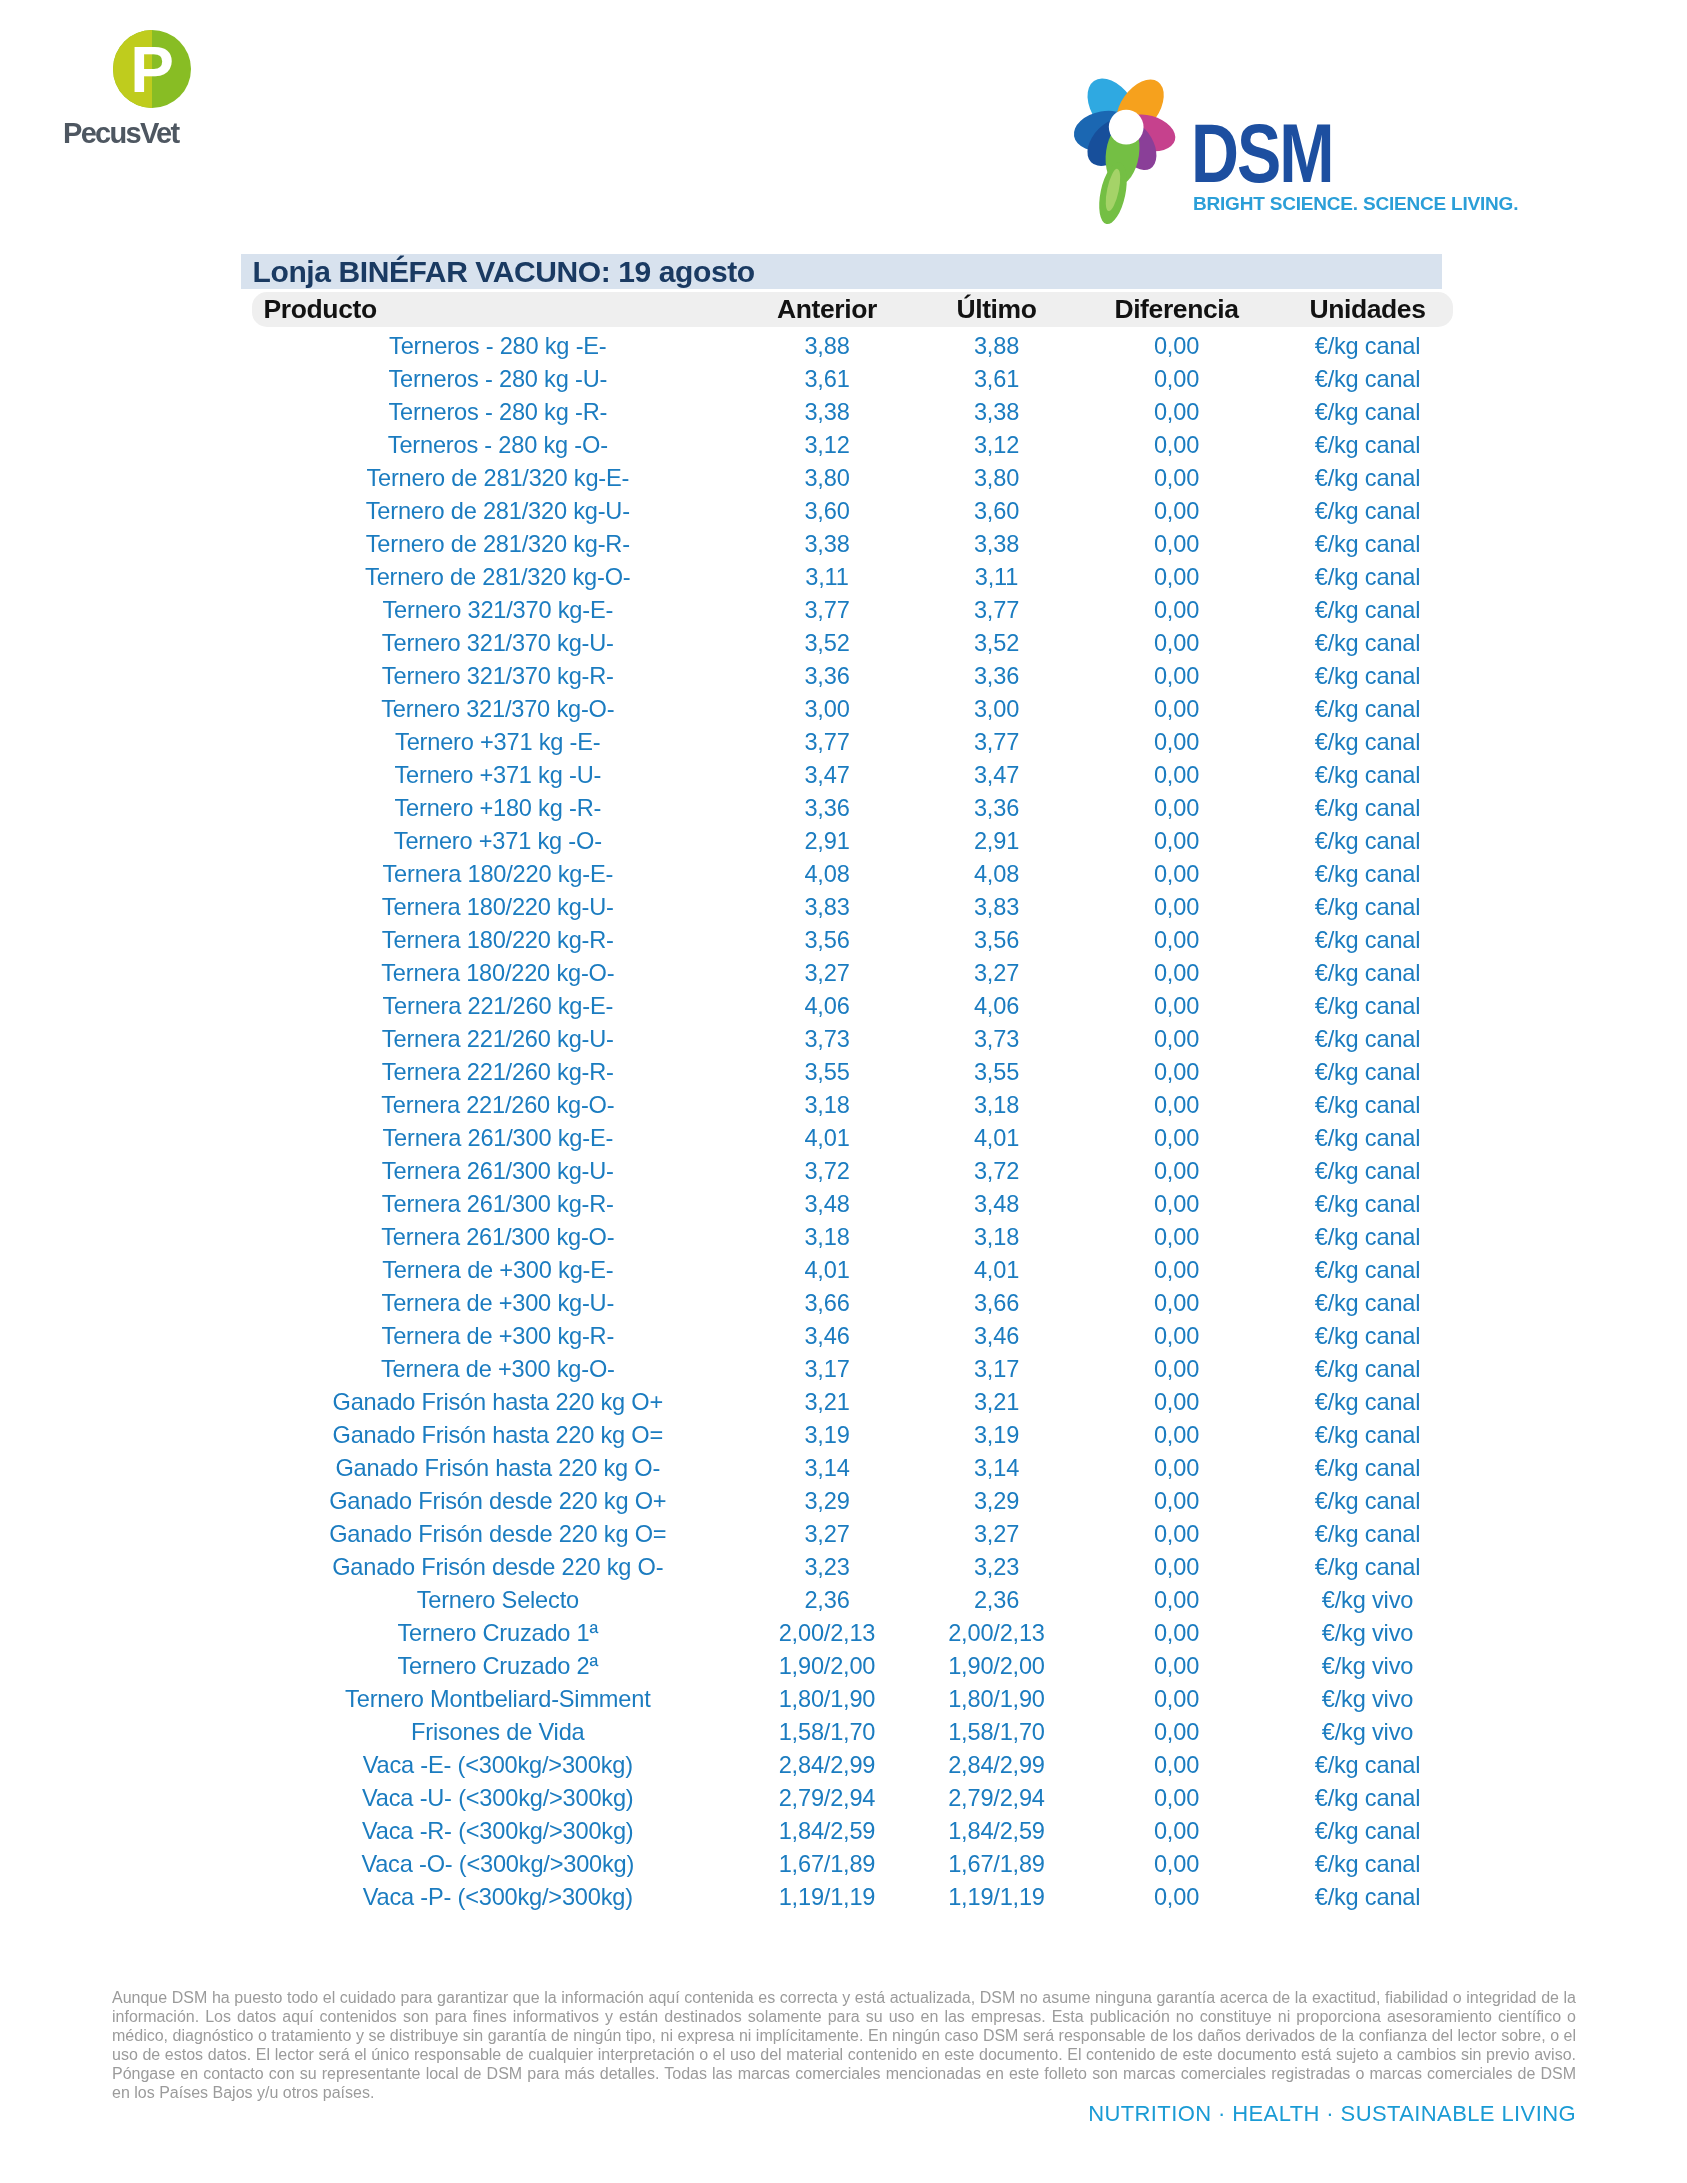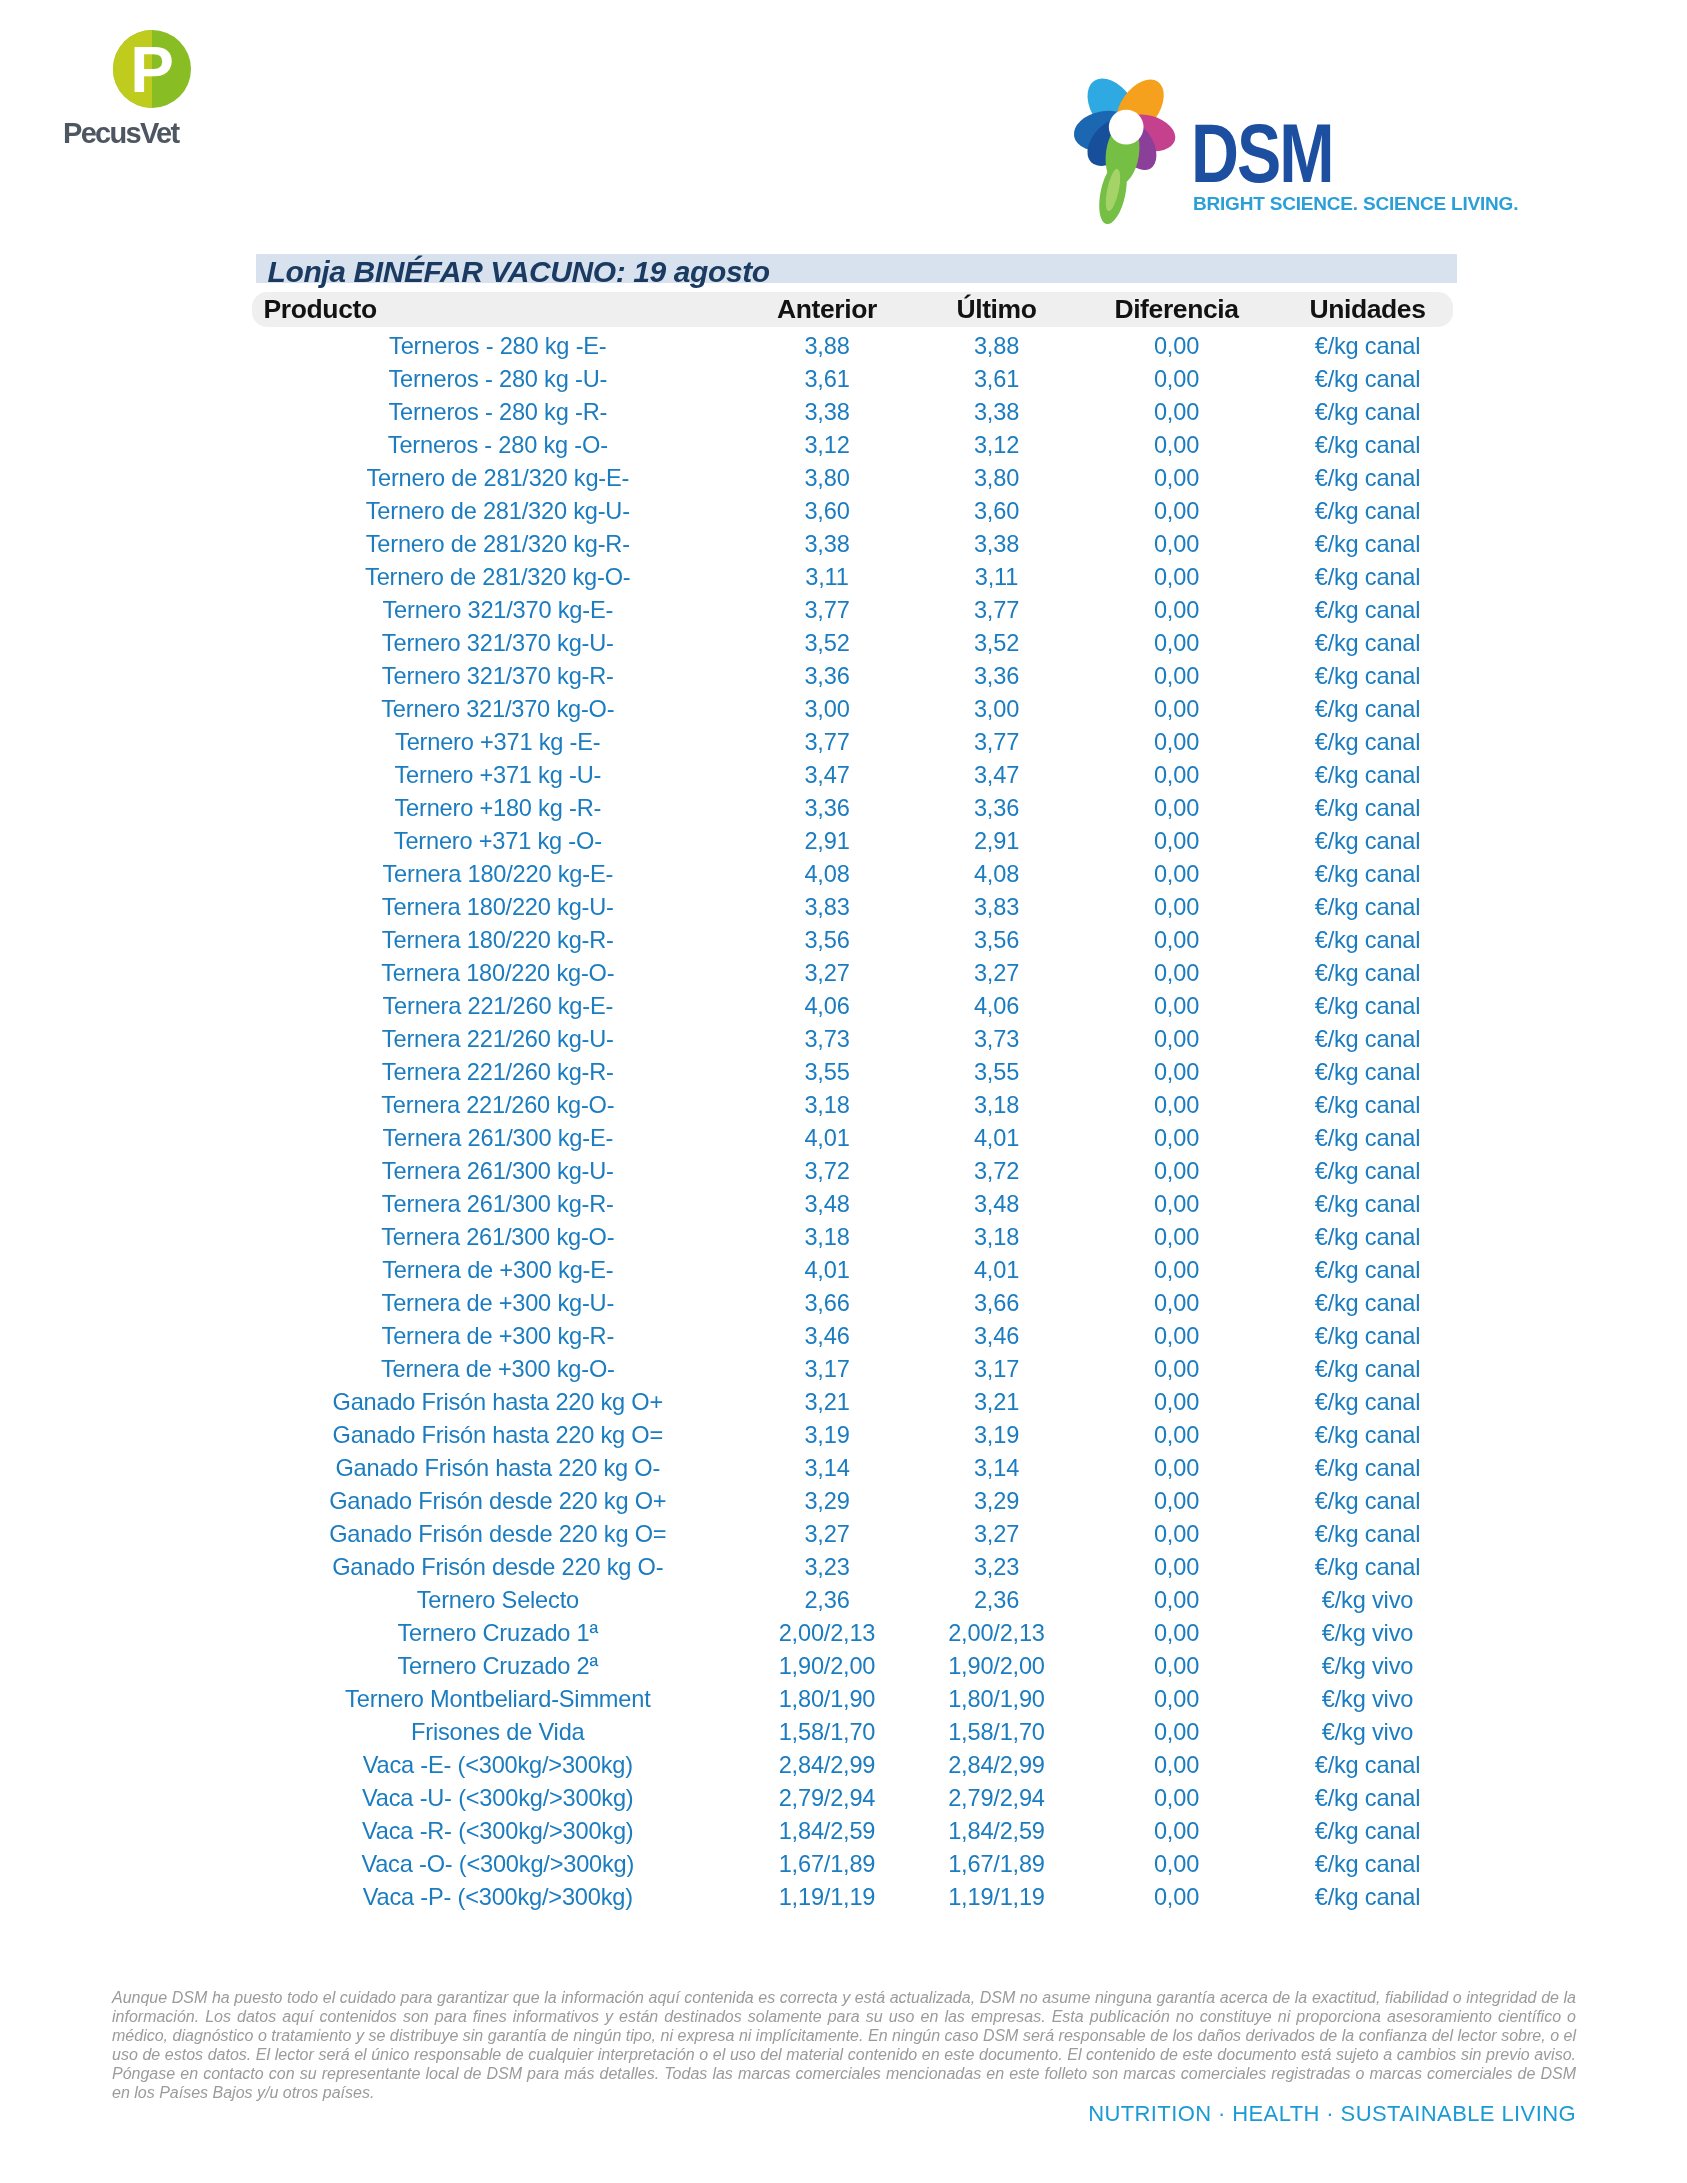--- a/index.html
+++ b/index.html
@@ -19,40 +19,40 @@
            letter-spacing:-1.7px;color:var(--pv-text);white-space:nowrap;}
   .dsm-logo{position:absolute;left:1065px;top:51px;width:513px;height:182px;}
   .dsm-icon{position:absolute;left:0;top:0;width:129px;height:177px;}
   .dsm-word{position:absolute;left:126px;top:61px;font-size:83px;font-weight:bold;
             color:var(--dsm-blue);letter-spacing:-2.5px;transform:scaleX(0.8);transform-origin:left top;
             line-height:1;white-space:nowrap;}
   .dsm-tag{position:absolute;left:128px;top:142px;font-size:19px;font-weight:bold;
            color:var(--dsm-sky);letter-spacing:-0.2px;white-space:nowrap;}
 
   
-  .title-band{position:absolute;left:256px;top:254px;width:1201px;height:29px;
-              background:var(--band-blue);font-style:italic;}
+  .title-band{position:absolute;left:241px;top:254px;width:1201px;height:35px;
+              background:var(--band-blue);}
   .title-band span{display:block;padding-left:11.6px;line-height:36px;font-size:30px;font-weight:bold;
                    color:var(--title-navy);letter-spacing:-0.4px;white-space:nowrap;}
   .head-band{position:absolute;left:252px;top:292px;width:1201px;height:35px;
              background:var(--header-gray);display:grid;
              grid-template-columns:480px 190px 149px 211px 171px;align-items:center;border-radius:15px;}
   .hcell{font-size:26.5px;font-weight:bold;color:var(--header-text);text-align:center;
          letter-spacing:-0.4px;white-space:nowrap;}
   .hcell.c0{text-align:left;padding-left:11.6px;}
   .rows{position:absolute;left:252px;top:330px;width:1201px;}
   .trow{display:grid;grid-template-columns:480px 190px 149px 211px 171px;height:33px;
         align-items:center;}
   .cell{font-size:23.6px;color:var(--row-blue);text-align:center;letter-spacing:-0.2px;
         white-space:nowrap;line-height:1;}
   .cell.c0{text-align:center;padding-left:11.6px;}
 
   
   .disclaimer{position:absolute;left:112px;top:1988px;width:1464px;margin:0;
-              font-size:16px;font-style:italic;color:var(--muted-gray);
+              font-size:16px;color:var(--muted-gray);
               line-height:19px;text-align:justify;}
   .tagline{position:absolute;left:112px;top:2101px;width:1464px;text-align:right;
            font-size:22px;font-weight:normal;color:var(--tagline-blue);letter-spacing:0.4px;
            white-space:nowrap;}
 </style>
 </head>
 <body>
 
 <div class="page">
 

